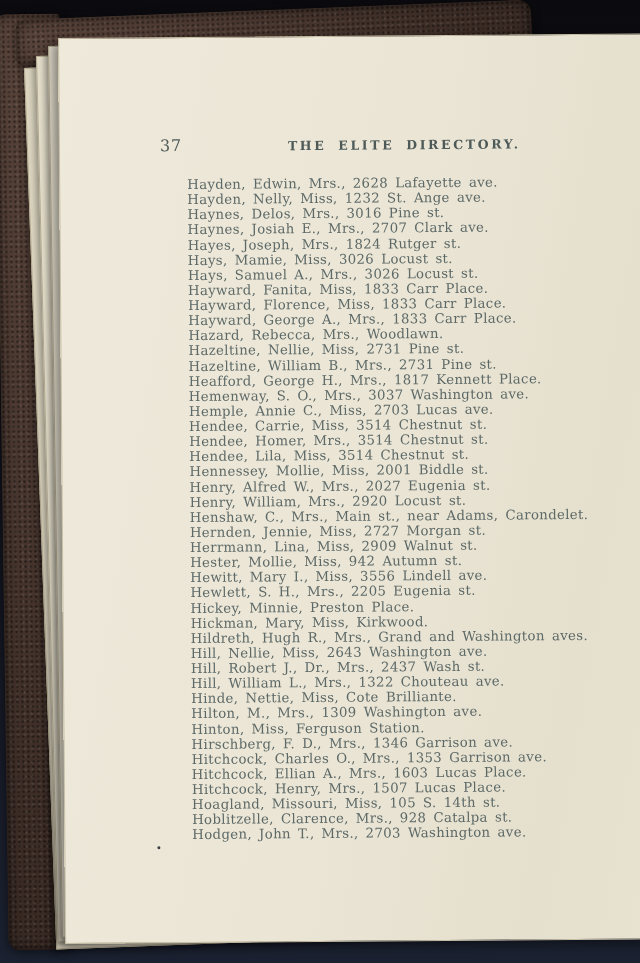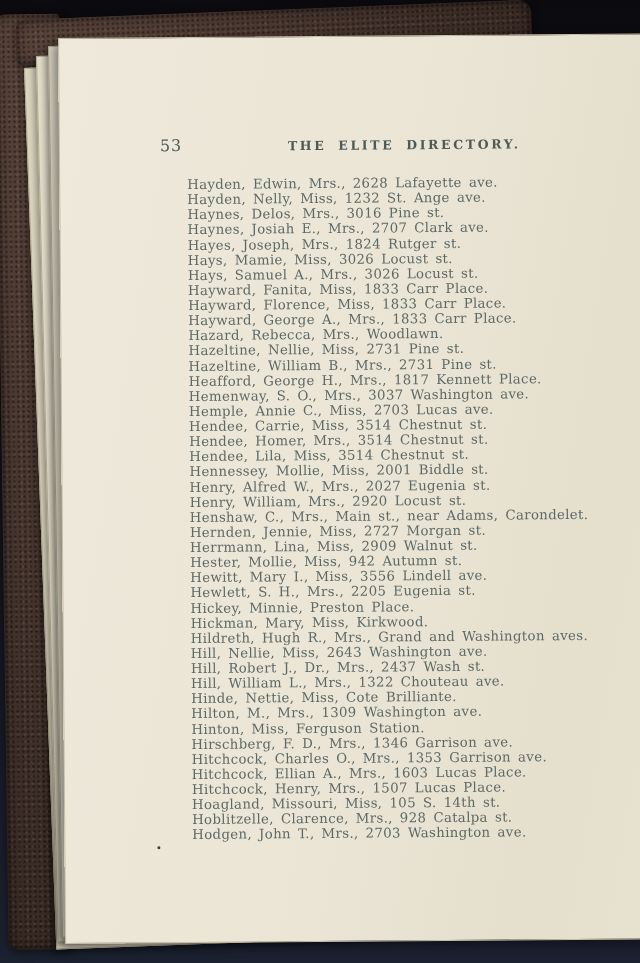--- a/index.html
+++ b/index.html
@@ -125,21 +125,21 @@
   <div class="leather leather-left"></div>
   <div class="leather leather-top"></div>
 
   <div class="sheet sheet-1"></div>
   <div class="sheet sheet-2"></div>
   <div class="sheet sheet-3"></div>
 
   <div class="page">
 
     <div class="page-header">
-      <span class="page-number">53</span>
+      <span class="page-number">37</span>
       <span class="page-title">THE ELITE DIRECTORY.</span>
     </div>
 
     <div class="entries">
         <div class="entry">Hayden, Edwin, Mrs., 2628 Lafayette ave.</div>
         <div class="entry">Hayden, Nelly, Miss, 1232 St. Ange ave.</div>
         <div class="entry">Haynes, Delos, Mrs., 3016 Pine st.</div>
         <div class="entry">Haynes, Josiah E., Mrs., 2707 Clark ave.</div>
         <div class="entry">Hayes, Joseph, Mrs., 1824 Rutger st.</div>
         <div class="entry">Hays, Mamie, Miss, 3026 Locust st.</div>

